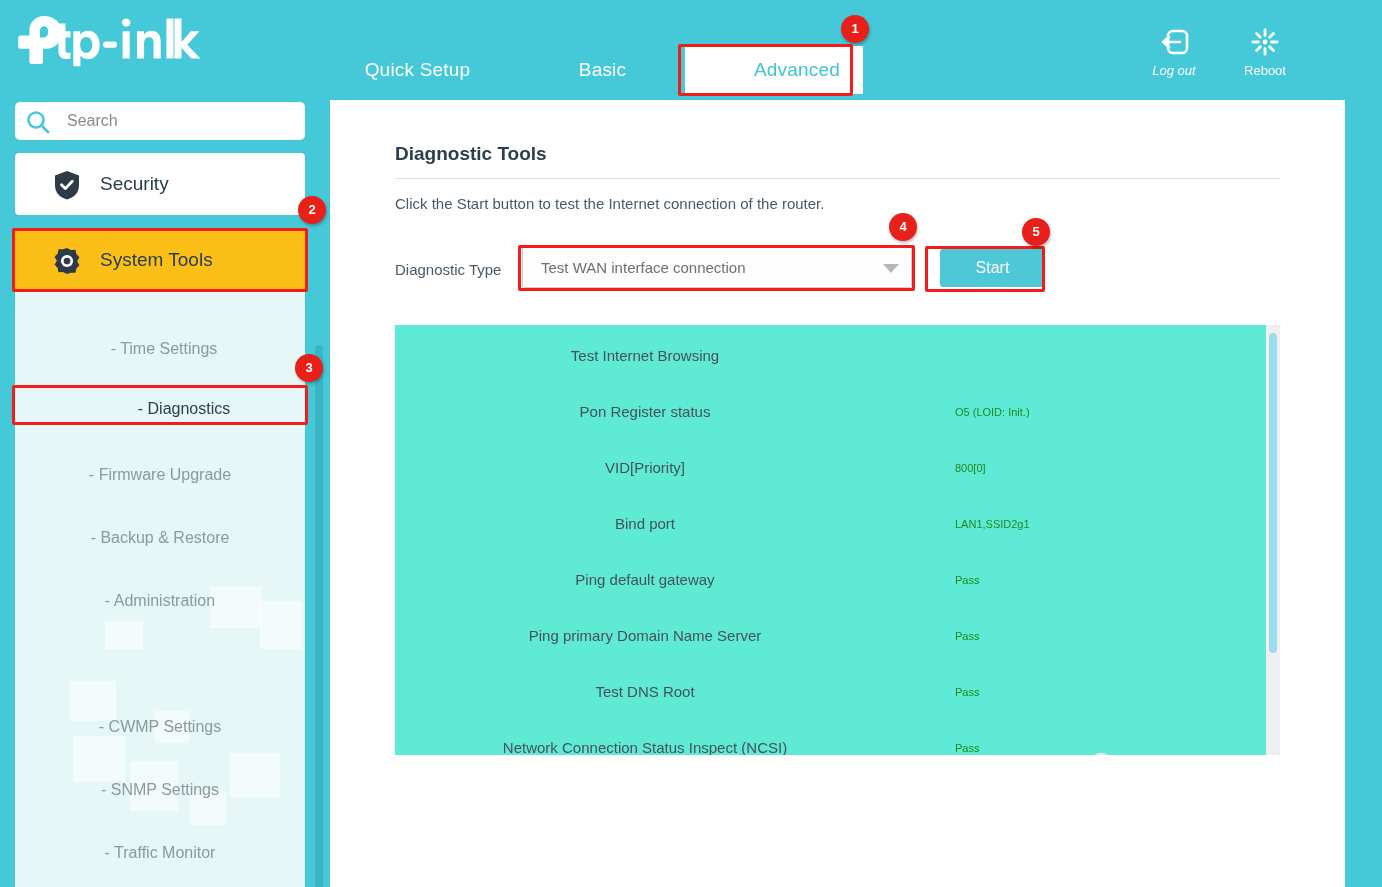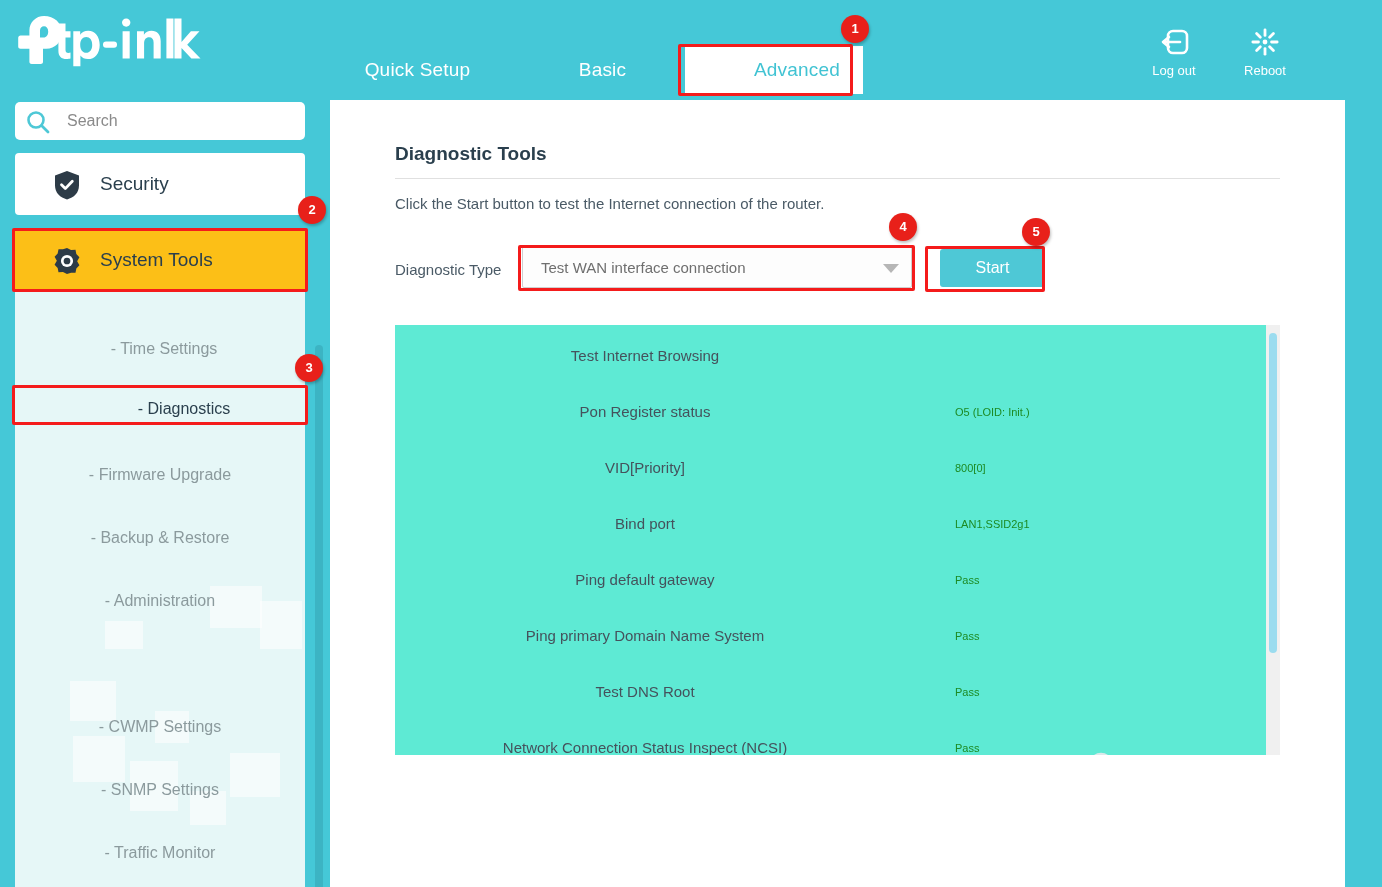--- a/index.html
+++ b/index.html
@@ -28,21 +28,21 @@
   }
   #tab-quick { left:0px; }
   #tab-basic { left:185px; }
   #tab-adv   { left:355px; width:178px; }
 
   .topbtn {
     position:absolute; top:28px; width:92px; text-align:center;
     color:#ffffff; font-size:13px;
   }
   .topbtn .lbl { display:block; margin-top:4px; }
-  #btn-logout { left:1128px; }
+  #btn-logout { left:1128px;font-style:italic; }
   #btn-reboot { left:1219px; }
 
   
   #sidebar {
     position:absolute; left:0; top:100px; width:330px; height:787px;
     background:#45c8d7; overflow:hidden;
   }
   #searchbox {
     position:absolute; left:15px; top:2px; width:290px; height:38px;
     background:#ffffff; border-radius:5px;padding-left:22px;
@@ -341,21 +341,21 @@
     </div>
     <div class="rrow" style="top:171px;">
       <span class="rlabel">Bind port</span>
       <span class="rvalue">LAN1,SSID2g1</span>
     </div>
     <div class="rrow" style="top:227px;">
       <span class="rlabel">Ping default gateway</span>
       <span class="rvalue">Pass</span>
     </div>
     <div class="rrow" style="top:283px;">
-      <span class="rlabel">Ping primary Domain Name System</span>
+      <span class="rlabel">Ping primary Domain Name Server</span>
       <span class="rvalue">Pass</span>
     </div>
     <div class="rrow" style="top:339px;">
       <span class="rlabel">Test DNS Root</span>
       <span class="rvalue">Pass</span>
     </div>
     <div class="rrow" style="top:395px;">
       <span class="rlabel">Network Connection Status Inspect (NCSI)</span>
       <span class="rvalue">Pass</span>
     </div>

